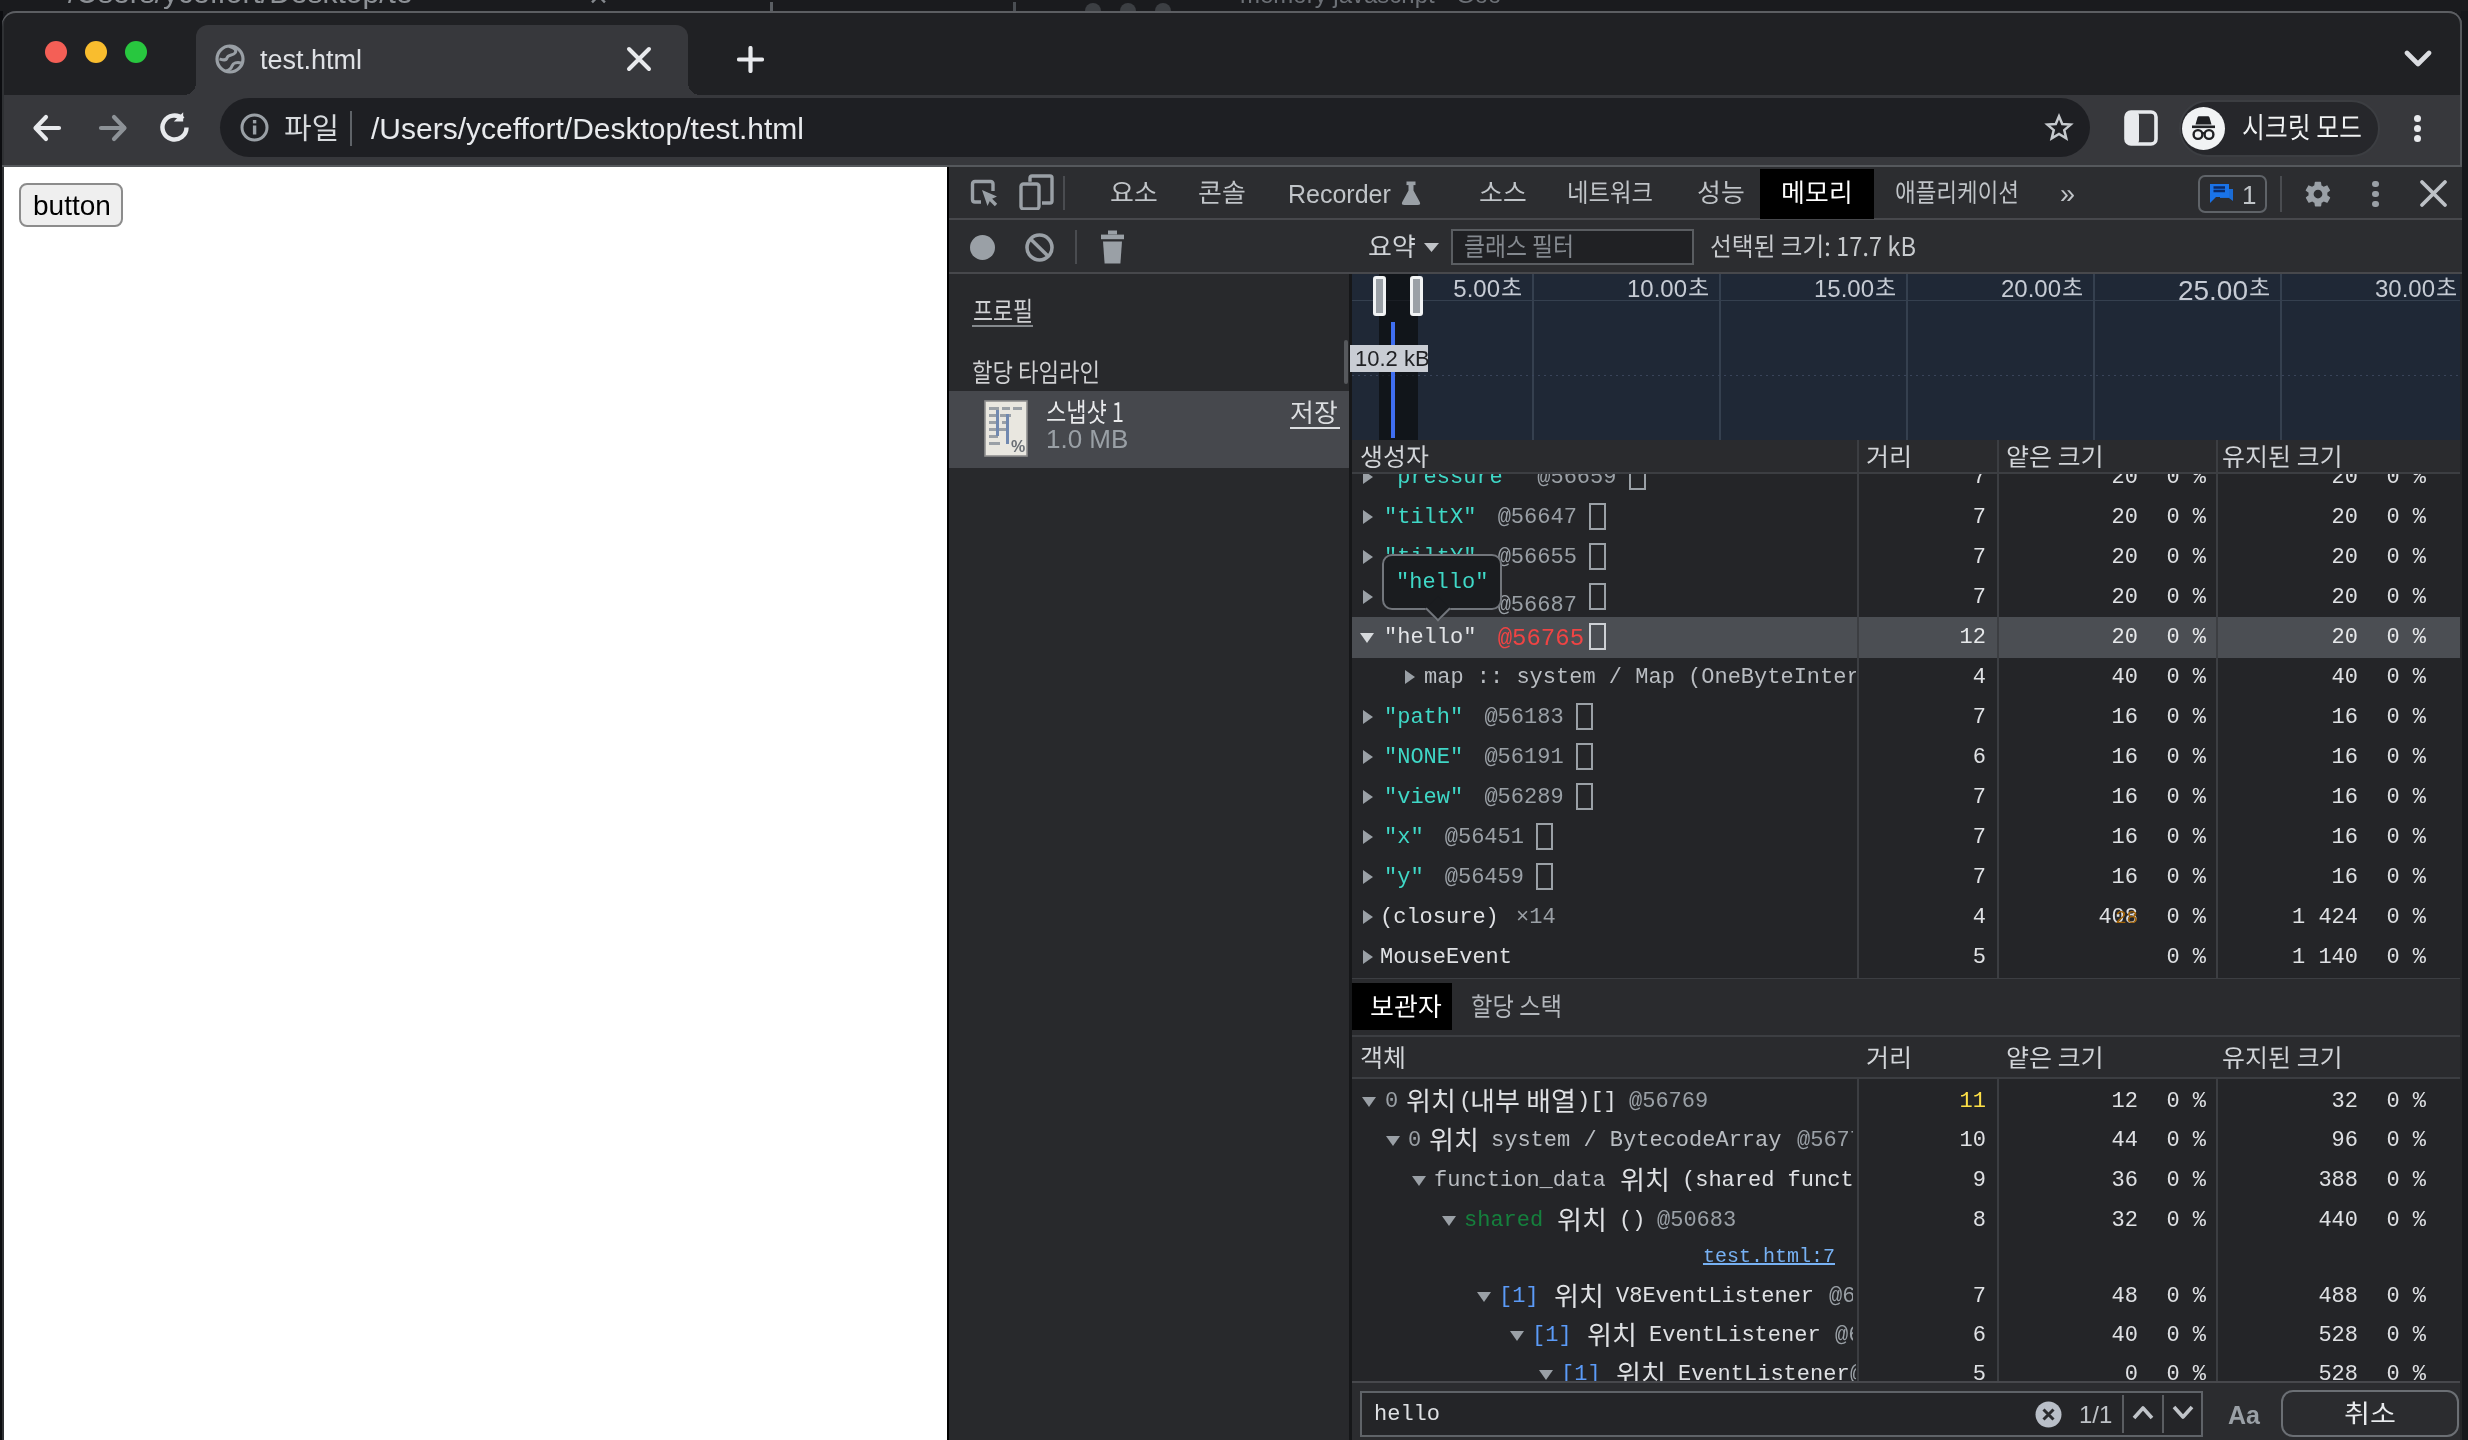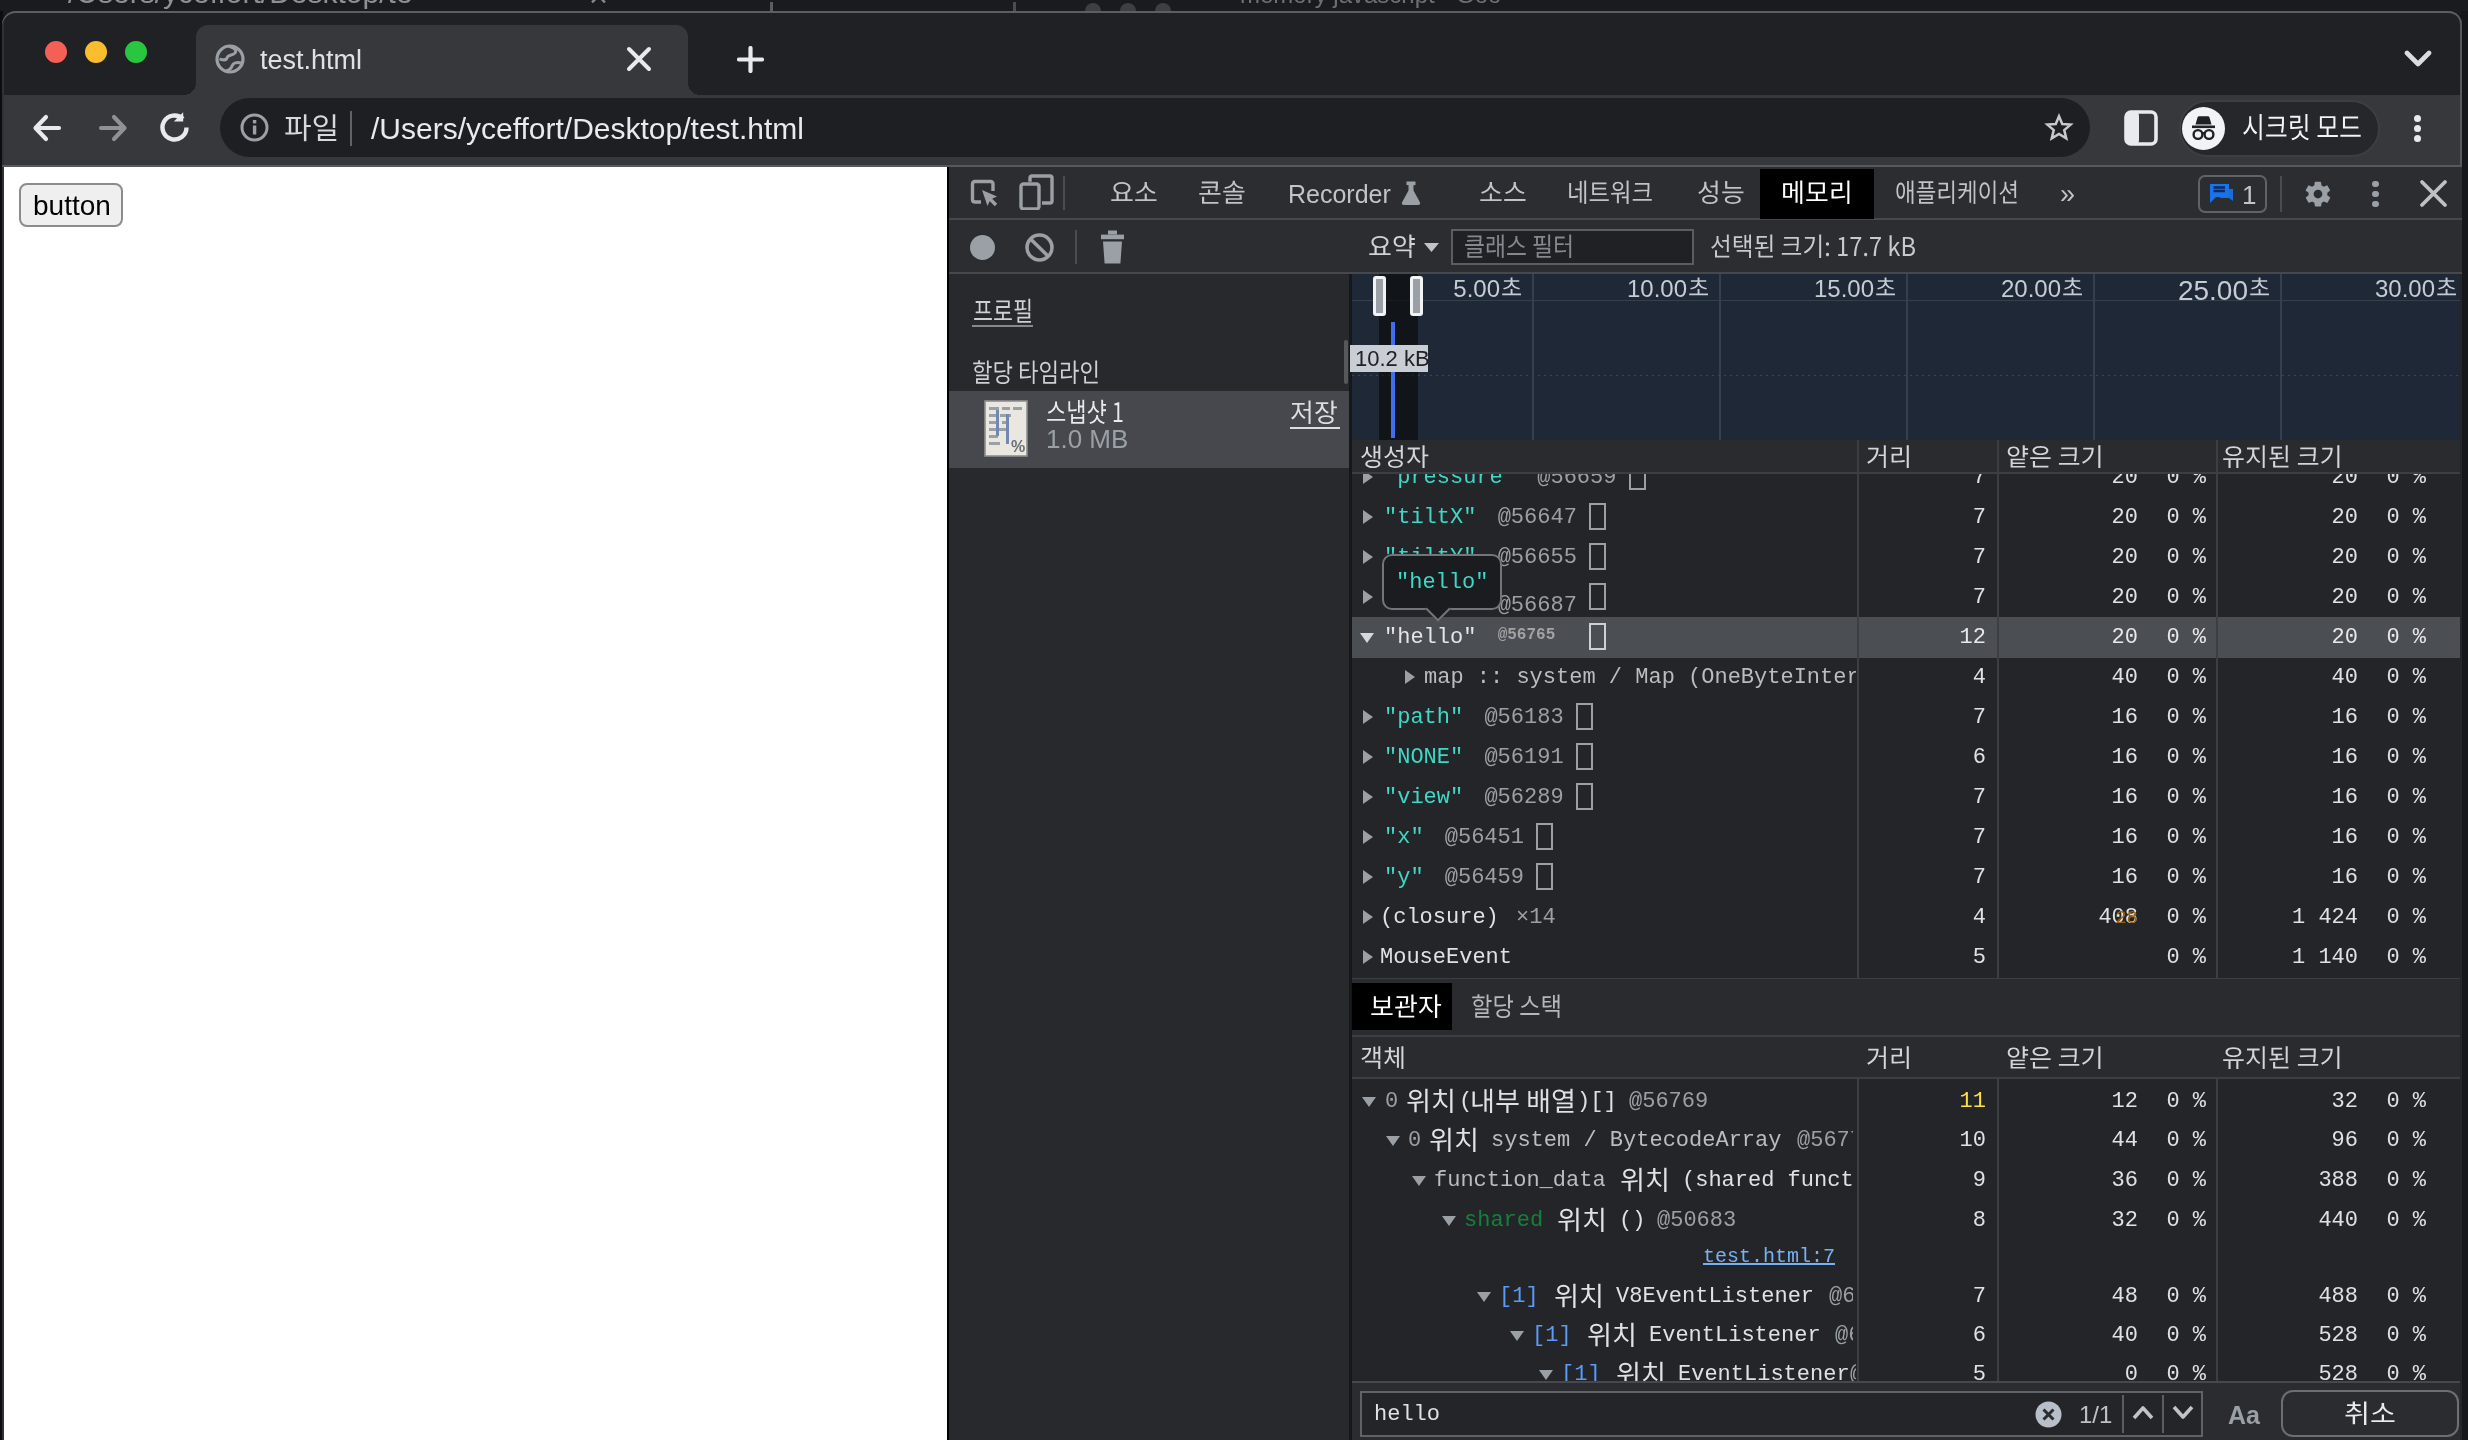--- a/index.html
+++ b/index.html
@@ -310,21 +310,21 @@
 <div style="position:absolute;left:1588.9095080000002px;top:583px;width:17px;height:27px;border:2.6px solid #9aa0a6;"></div>
 <div style="position:absolute;left:1866px;width:120px;text-align:right;top:586.9px;font-family:'Liberation Mono',monospace;font-size:22px;font-weight:400;color:#dfe1e4;line-height:1;white-space:pre;">7</div>
 <div style="position:absolute;left:1998px;width:140px;text-align:right;top:586.9px;font-family:'Liberation Mono',monospace;font-size:22px;font-weight:400;color:#dfe1e4;line-height:1;white-space:pre;">20</div>
 <div style="position:absolute;left:2136px;width:70px;text-align:right;top:586.9px;font-family:'Liberation Mono',monospace;font-size:22px;font-weight:400;color:#dfe1e4;line-height:1;white-space:pre;">0 %</div>
 <div style="position:absolute;left:2218px;width:140px;text-align:right;top:586.9px;font-family:'Liberation Mono',monospace;font-size:22px;font-weight:400;color:#dfe1e4;line-height:1;white-space:pre;">20</div>
 <div style="position:absolute;left:2356px;width:70px;text-align:right;top:586.9px;font-family:'Liberation Mono',monospace;font-size:22px;font-weight:400;color:#dfe1e4;line-height:1;white-space:pre;">0 %</div>
 <svg style="position:absolute;left:1360px;top:633px" width="14" height="10" viewBox="0 0 14 10">
     <path d="M0 0 H14 L7 10 Z" fill="#d7dadd"></path>
   </svg>
 <div style="position:absolute;left:1384px;top:626.9px;font-family:'Liberation Mono',monospace;font-size:22px;font-weight:400;color:#e3e5e8;line-height:1;white-space:pre;">"hello"</div>
-<div style="position:absolute;left:1497.631628px;top:626.9px;font-family:'Liberation Mono',monospace;font-size:16px;font-weight:700;color:#a3a3a3;line-height:1;white-space:pre;">@56765</div>
+<div style="position:absolute;left:1497.631628px;top:626.9px;font-family:'Liberation Mono',monospace;font-size:24px;font-weight:400;color:#ef4444;line-height:1;white-space:pre;">@56765</div>
 <div style="position:absolute;left:1588.9095080000002px;top:623px;width:17px;height:27px;border:2.6px solid #cdd0d4;"></div>
 <div style="position:absolute;left:1866px;width:120px;text-align:right;top:626.9px;font-family:'Liberation Mono',monospace;font-size:22px;font-weight:400;color:#e6e8ea;line-height:1;white-space:pre;">12</div>
 <div style="position:absolute;left:1998px;width:140px;text-align:right;top:626.9px;font-family:'Liberation Mono',monospace;font-size:22px;font-weight:400;color:#e6e8ea;line-height:1;white-space:pre;">20</div>
 <div style="position:absolute;left:2136px;width:70px;text-align:right;top:626.9px;font-family:'Liberation Mono',monospace;font-size:22px;font-weight:400;color:#e6e8ea;line-height:1;white-space:pre;">0 %</div>
 <div style="position:absolute;left:2218px;width:140px;text-align:right;top:626.9px;font-family:'Liberation Mono',monospace;font-size:22px;font-weight:400;color:#e6e8ea;line-height:1;white-space:pre;">20</div>
 <div style="position:absolute;left:2356px;width:70px;text-align:right;top:626.9px;font-family:'Liberation Mono',monospace;font-size:22px;font-weight:400;color:#e6e8ea;line-height:1;white-space:pre;">0 %</div>
 <svg style="position:absolute;left:1405px;top:670px" width="10" height="14" viewBox="0 0 10 14">
     <path d="M0 0 L10 7 L0 14 Z" fill="#9aa0a6"></path>
   </svg>
 <div style="position:absolute;left:1424px;top:666.9px;font-family:'Liberation Mono',monospace;font-size:22px;font-weight:400;color:#b9bdc2;line-height:1;white-space:pre;max-width:432px;overflow:hidden;">map :: system / Map (OneByteInternalizedString)</div>

